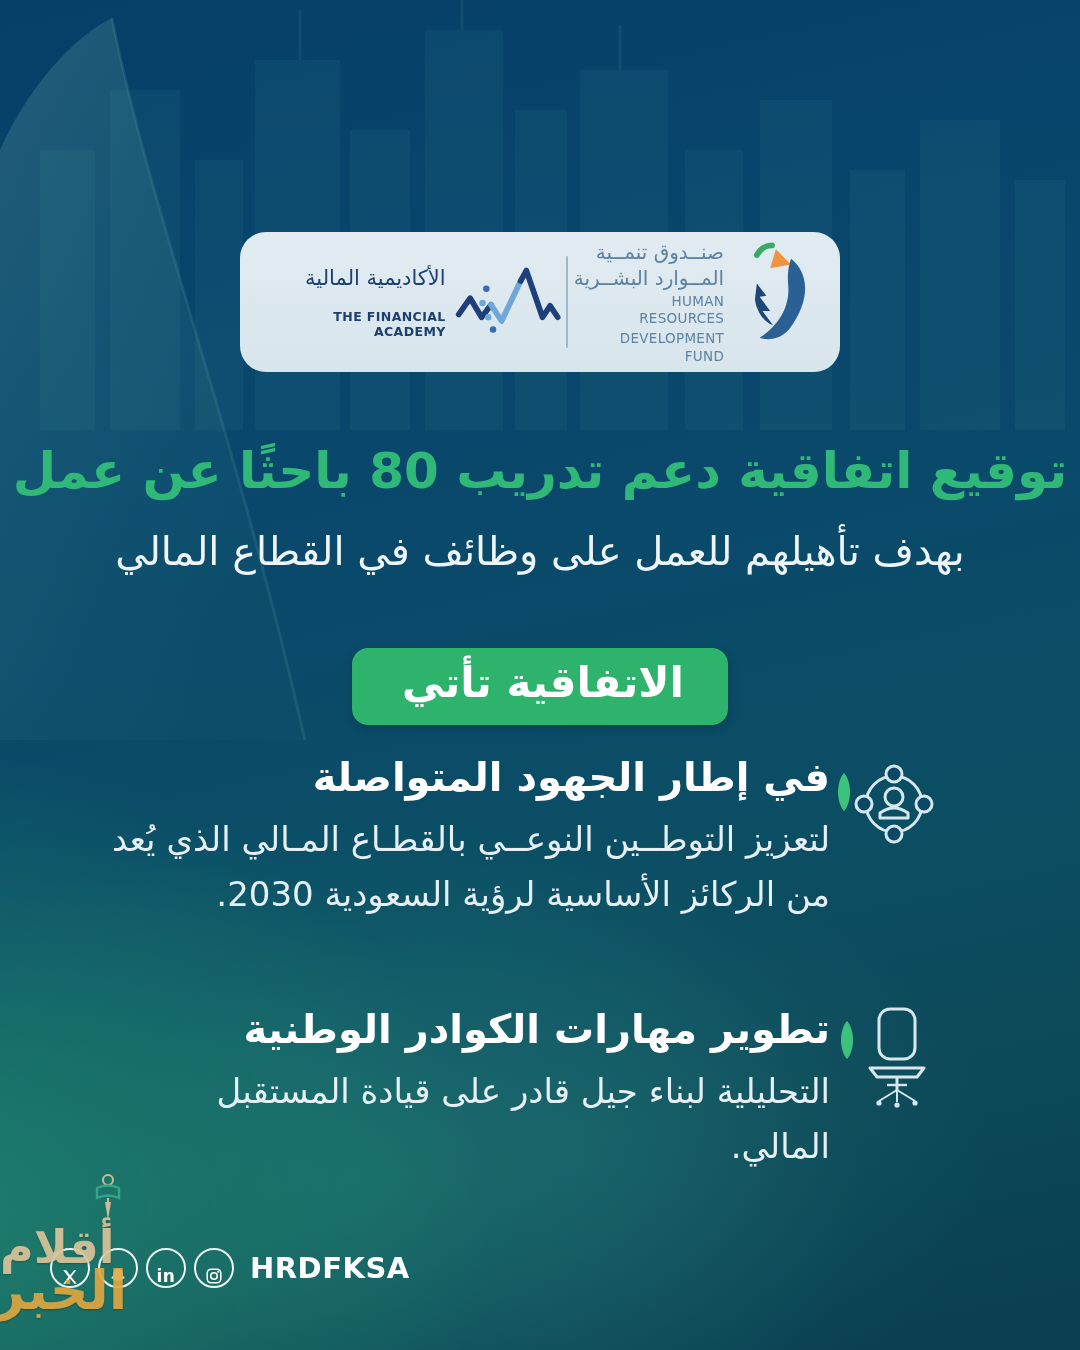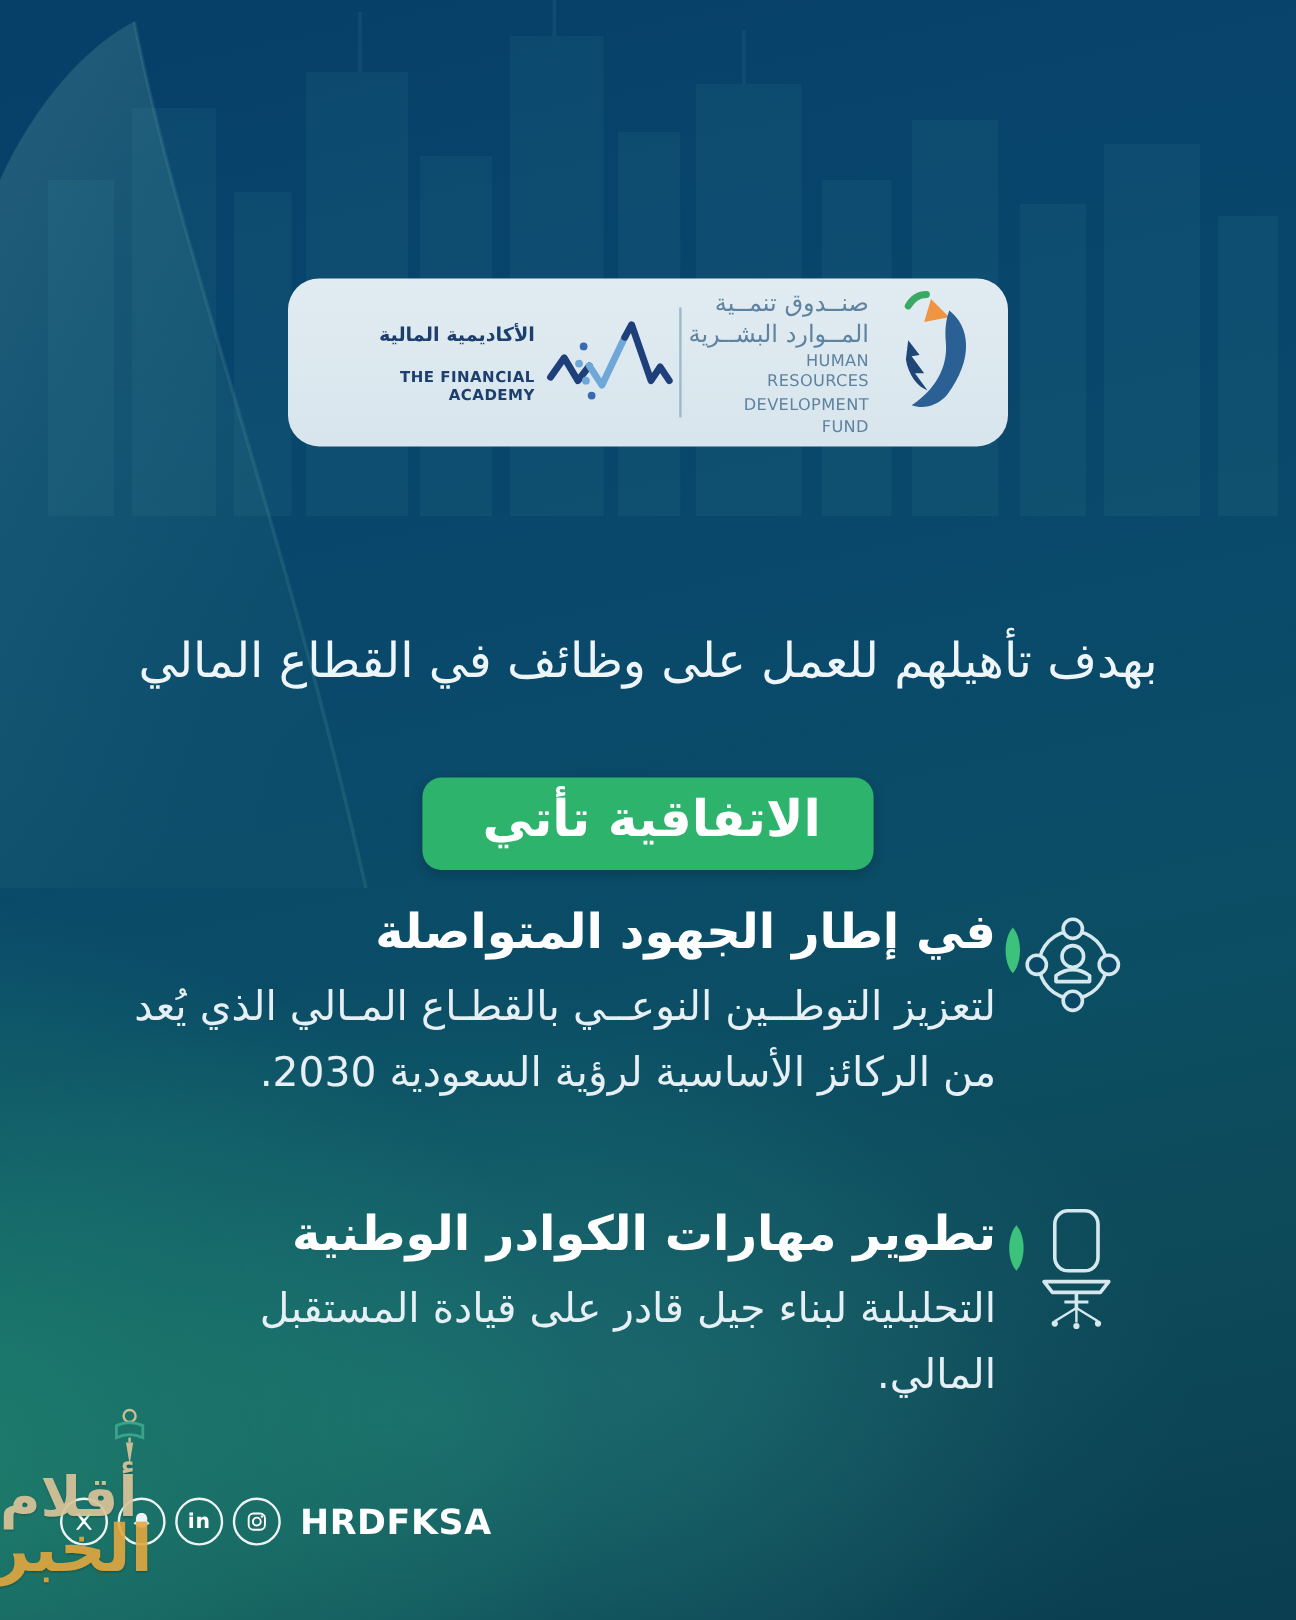--- a/index.html
+++ b/index.html
@@ -19,21 +19,21 @@
   .skyline{position:absolute;left:0;top:920;width:1080px;height:430px;pointer-events:none;}
   
   .banner-card{
     position:absolute;left:240px;top:232px;width:600px;height:140px;
     background:linear-gradient(180deg,#e1ecf2,#d8e5ec);
     border-radius:26px;display:flex;align-items:center;justify-content:space-between;
     padding:0 26px;
   }
   .fa-block{display:flex;align-items:center;gap:8px;}
   .fa-text{text-align:right;}
-  .fa-ar{color:#1c3f6e;font-size:16px;font-weight:bold;direction:rtl;line-height:1.25;}
+  .fa-ar{color:#1c3f6e;font-size:21px;font-weight:normal;direction:rtl;line-height:1.25;}
   .fa-en{color:#1c3f6e;font-size:12.5px;font-weight:bold;letter-spacing:.4px;margin-top:17px;}
   .card-divider{width:2px;height:92px;background:#9db9cc;border-radius:2px;}
   .hrdf-block{display:flex;gap:10px;}
   .hrdf-text{text-align:right;}
   .hrdf-ar{color:#5e82a0;font-size:20px;direction:rtl;line-height:1.3;}
   .hrdf-en{color:#5e82a0;font-size:13.5px;letter-spacing:.3px;line-height:1.3;margin-top:2px;margin-left:16px;}
   
   .headline{
     position:absolute;top:440px;left:0;width:100%;text-align:center;direction:rtl;
     color:#2fb877;font-size:50px;font-weight:bold;line-height:1.25;
@@ -58,21 +58,21 @@
   .leaf-bullet{position:absolute;width:22px;height:40px;}
   .lb1{left:833px;top:772px;}
   .lb2{left:836px;top:1020px;}
   .point-icon{position:absolute;}
   .pi1{left:850px;top:760px;}
   .pi2{left:860px;top:1006px;}
   
   .social-row{position:absolute;left:50px;top:1248px;display:flex;align-items:center;gap:8px;z-index:3;}
   .soc{
     width:40px;height:40px;border:2.5px solid rgba(255,255,255,.92);border-radius:50%;
-    display:flex;align-items:center;justify-content:center;cursor:pointer;flex:0 0 auto;
+    display:flex;align-items:flex-end;justify-content:center;cursor:pointer;flex:0 0 auto;
   }
   .soc-in{color:#fff;font-size:17px;font-weight:bold;letter-spacing:.5px;}
   .handle{color:#ffffff;font-size:29px;font-weight:bold;margin-left:8px;letter-spacing:.5px;}
   
   .wm{position:absolute;left:0;top:1172px;width:215px;z-index:4;pointer-events:none;}
   .wm-icon{margin:0 auto;width:46px;height:52px;opacity:.92;}
   .wm-l1{
     text-align:left;direction:rtl;color:#d9c499;font-size:46px;font-weight:bold;
     line-height:1;opacity:.92;text-shadow:0 1px 2px rgba(0,0,0,.25);
   }
@@ -149,20 +149,21 @@
       </div>
       <svg width="84" height="108" viewBox="0 0 84 108">
         <path d="M24,14 Q30,4 40,4" fill="none" stroke="#3aa964" stroke-width="6" stroke-linecap="round"></path>
         <path d="M44,8 L60,24 L38,28 Z" fill="#ef9440"></path>
         <path d="M60,18 C78,32 82,60 58,92 C50,101 38,105 27,101 C47,88 59,68 57,46 C56,35 57,26 60,18 Z" fill="#2a6094"></path>
         <path d="M24,44 L34,57 L27,58 L38,73 L30,73 L41,88 C32,85 24,74 22,61 Z" fill="#1e4676"></path>
       </svg>
     </div>
   </div>
 
+  <div class="headline">توقيع اتفاقية دعم تدريب 80 باحثًا عن عمل</div>
   <div class="subtitle">بهدف تأهيلهم للعمل على وظائف في القطاع المالي</div>
 
   <div class="badge">الاتفاقية تأتي</div>
 
   <svg class="leaf-bullet lb1" viewBox="0 0 22 40">
     <path d="M11,1 C3,10 3,30 11,39 C19,30 19,10 11,1 Z" fill="#3cc27b"></path>
   </svg>
   <svg class="point-icon pi1" width="88" height="88" viewBox="0 0 88 88">
     <circle cx="44" cy="44" r="28" fill="none" stroke="#d5e8ee" stroke-width="3"></circle>
     <g fill="#0b4766" stroke="#d5e8ee" stroke-width="3">

